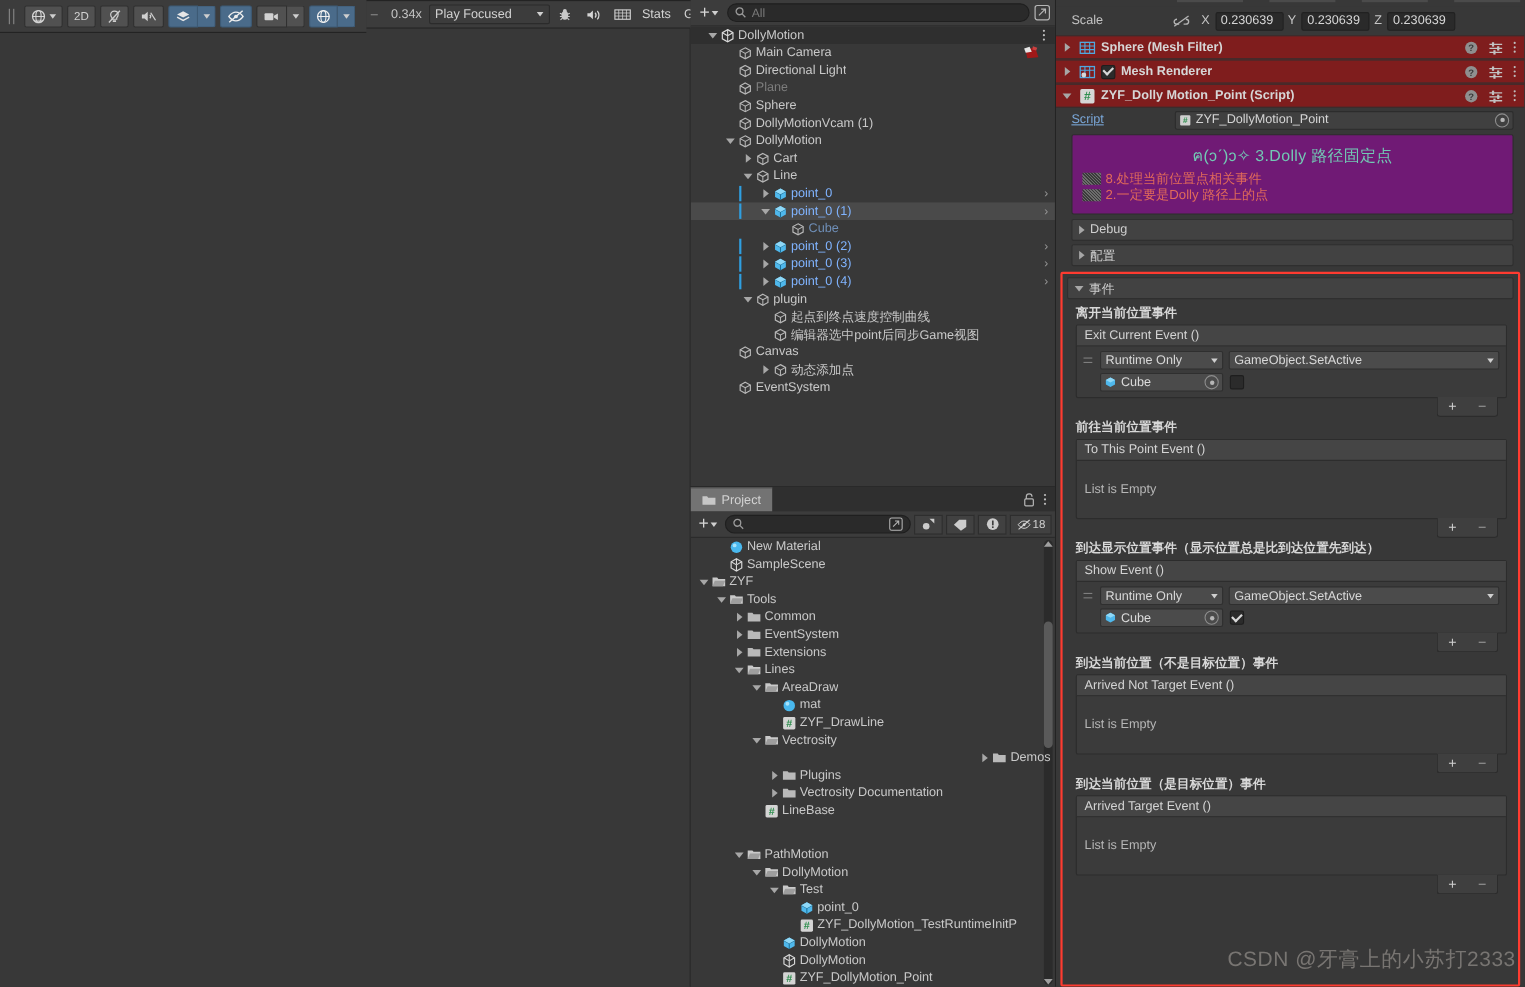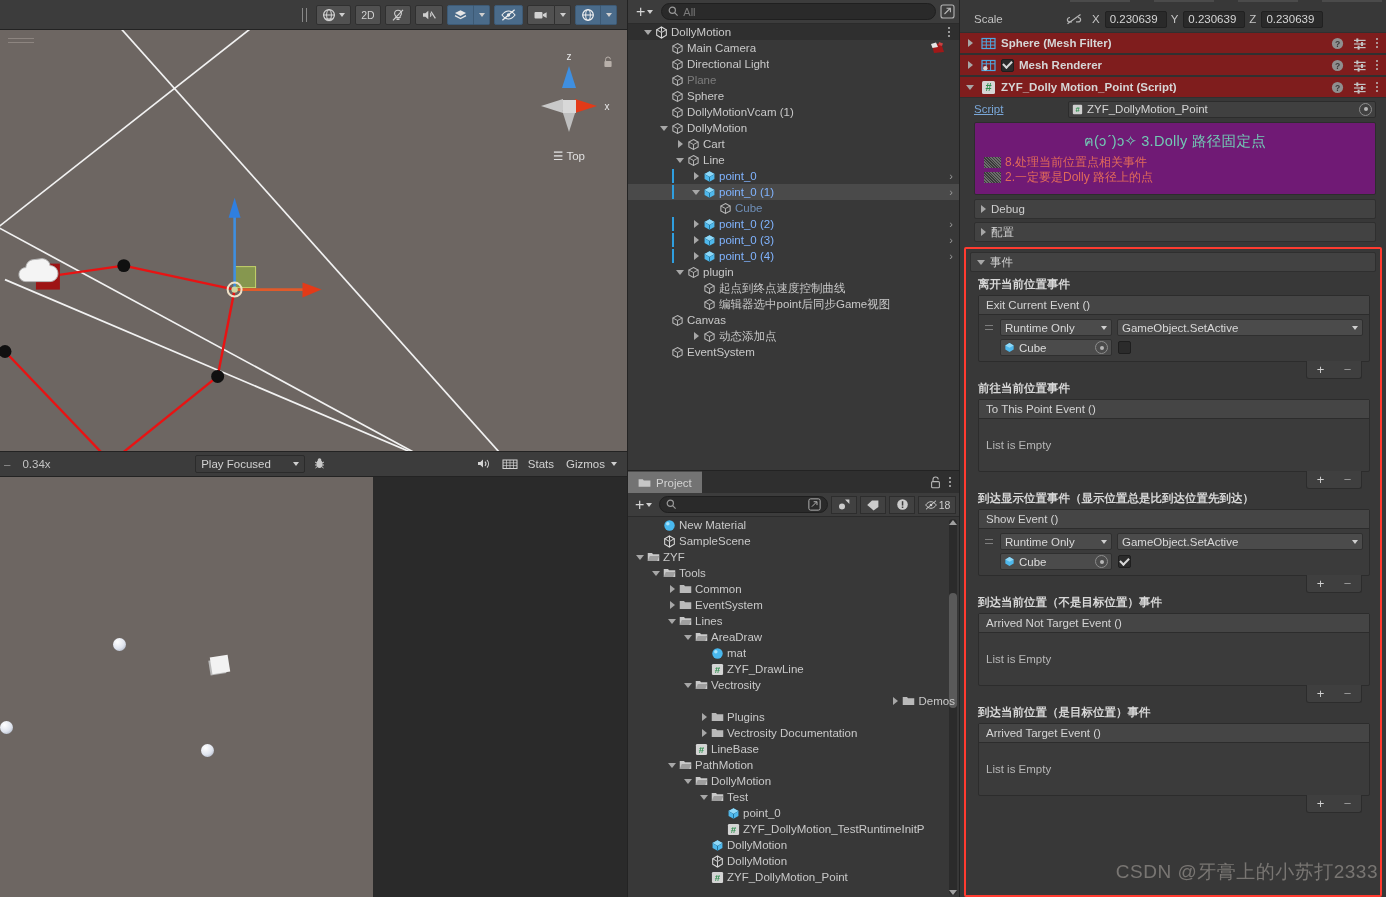--- a/index.html
+++ b/index.html
@@ -7,21 +7,21 @@
     width: 1386px; height: 897px;
     background: #383838;
     font-family: "Liberation Sans", sans-serif;
     font-size: 11.5px;
     color: #c4c4c4;
     overflow: hidden;
   }
   .app { position: relative; width: 1386px; height: 897px; display: flex; }
 
   
-  .left-col { width: 628px; height: 897px; display: flex; flex-direction: column;
+  .left-col { width: 628px; height: 897px; display: flex; flex-direction: row;
               background: #383838; border-right: 1px solid #232323; }
 
   
   .scene-toolbar {
     height: 30px; background: #3c3c3c; border-bottom: 1px solid #232323;
     display: flex; align-items: center; padding: 0 6px; gap: 0px; position: relative;
   }
   .tb-spacer { flex: 1; }
   .tb-grip { width: 10px; height: 16px; margin-right: 6px; position: relative; }
   .tb-grip:before, .tb-grip:after {
@@ -868,20 +868,31 @@
             </span>
             <span class="row-ico">
               <svg width="13" height="12" viewBox="0 0 14 12">
                 <path d="M.8 1.8h4.6l1.1 1.3h6.7v7.1H.8z" fill="#b9b9b9"></path>
               </svg>
             </span>
             <span class="row-txt">EventSystem</span>
           </div>
           <div class="row" style="padding-left: 38px;">
             <span class="row-arrow">
+              <i class="tri r"></i>
+            </span>
+            <span class="row-ico">
+              <svg width="13" height="12" viewBox="0 0 14 12">
+                <path d="M.8 1.8h4.6l1.1 1.3h6.7v7.1H.8z" fill="#b9b9b9"></path>
+              </svg>
+            </span>
+            <span class="row-txt">Extensions</span>
+          </div>
+          <div class="row" style="padding-left: 38px;">
+            <span class="row-arrow">
               <i class="tri d"></i>
             </span>
             <span class="row-ico">
               <svg width="13" height="12" viewBox="0 0 14 12">
                 <path d="M.8 1.8h4.6l1.1 1.3h6.7v7.1H.8z" fill="#c9c9c9"></path>
                 <path d="M.8 10.2 3 4.8h10.2l-2.2 5.4z" fill="#9e9e9e"></path>
               </svg>
             </span>
             <span class="row-txt">Lines</span>
           </div>
@@ -965,21 +976,21 @@
           <div class="row" style="padding-left: 54px;">
             <span class="row-arrow"></span>
             <span class="row-ico">
               <svg width="13" height="13" viewBox="0 0 14 14">
                 <rect x="1" y="1" width="12" height="12" rx="1.4" fill="#d4d4d4"></rect>
                 <text x="7" y="10.6" text-anchor="middle" font-size="10.5" fill="#2f8f4f" font-family="Liberation Sans, sans-serif" font-weight="bold">#</text>
               </svg>
             </span>
             <span class="row-txt">LineBase</span>
           </div>
-          <div class="row" style="padding-left: 38px;">
+          <div class="row" style="padding-left: 38px; margin-top: 24px;">
             <span class="row-arrow">
               <i class="tri d"></i>
             </span>
             <span class="row-ico">
               <svg width="13" height="12" viewBox="0 0 14 12">
                 <path d="M.8 1.8h4.6l1.1 1.3h6.7v7.1H.8z" fill="#c9c9c9"></path>
                 <path d="M.8 10.2 3 4.8h10.2l-2.2 5.4z" fill="#9e9e9e"></path>
               </svg>
             </span>
             <span class="row-txt">PathMotion</span>

